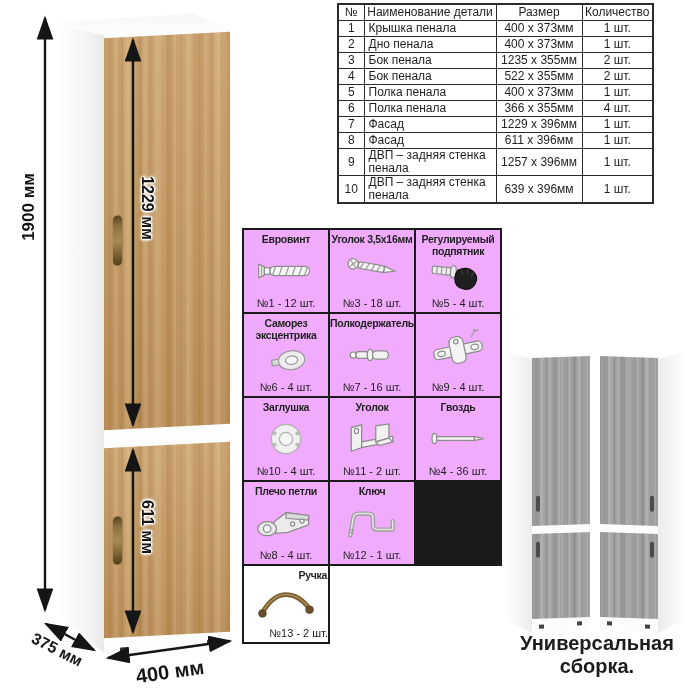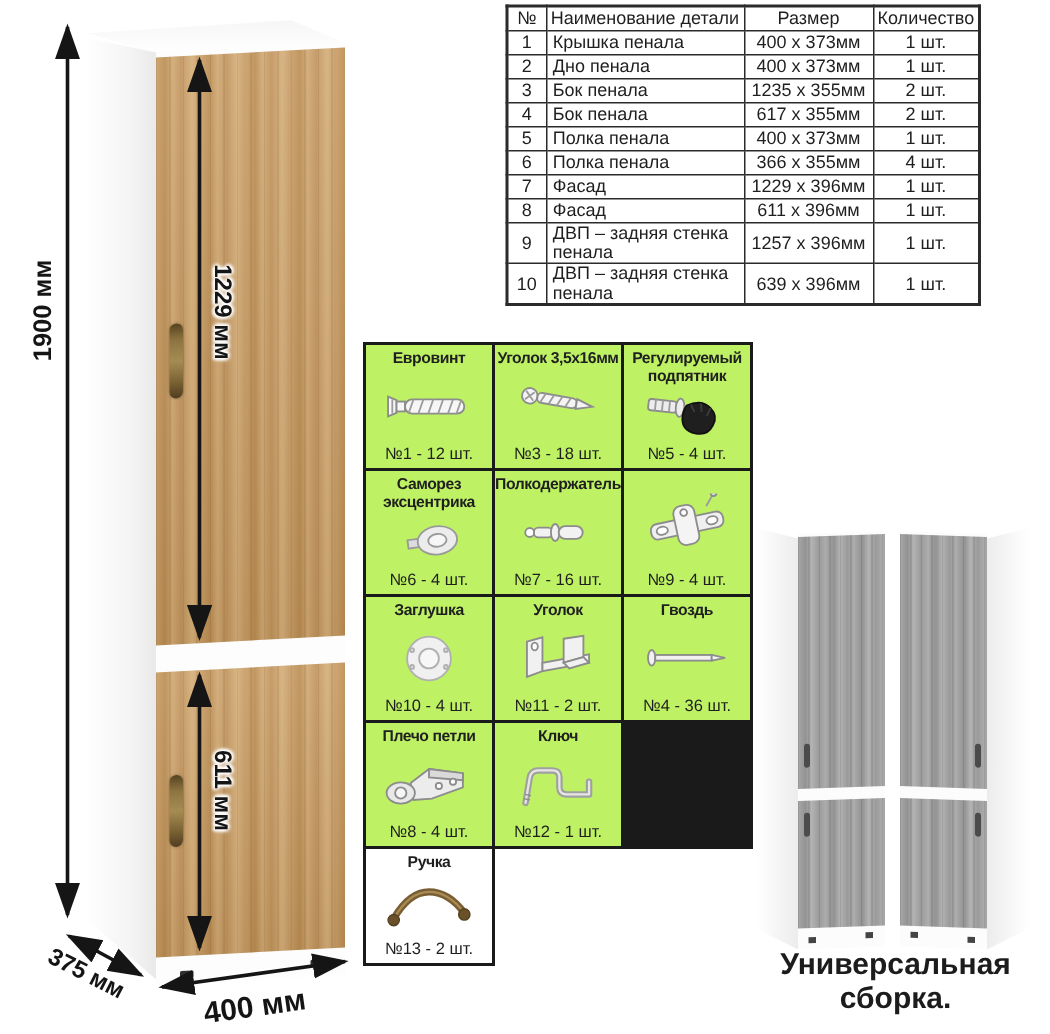--- a/index.html
+++ b/index.html
@@ -43,30 +43,30 @@
   .parts-table{position:absolute;left:337px;top:3px;border-collapse:collapse;table-layout:fixed;
                width:315px;background:#fff;font-size:12px;border:2px solid #2b2b2b;}
   .parts-table th,.parts-table td{border:1px solid #2b2b2b;padding:0 2px;height:15px;
                line-height:13px;text-align:center;font-weight:normal;overflow:hidden;}
   .parts-table .c-name{text-align:left;padding-left:4px;margin-top:44px;}
 
   
   .hw-grid{position:absolute;left:242px;top:228px;display:grid;
            grid-template-columns:repeat(3,84px);grid-auto-rows:82px;
            gap:2px;padding:2px;background:#1a1a1a;}
-  .hw-cell{background:#bef264;display:flex;flex-direction:column;align-items:center;
+  .hw-cell{background:#f0abfc;display:flex;flex-direction:column;align-items:center;
            justify-content:space-between;overflow:hidden;}
   .hw-title{font-weight:bold;font-size:10.5px;line-height:12px;letter-spacing:-0.3px;
             text-align:center;padding:3px 1px 0 1px;}
   .hw-icon{flex:1;display:flex;align-items:center;justify-content:center;width:100%;}
   .hw-icon svg{display:block;}
   .hw-qty{font-weight:normal;font-size:11px;padding-bottom:3px;}
   .hw-handle-cell{position:absolute;left:242px;top:564px;width:84px;height:76px;
                   border:2px solid #1a1a1a;background:#fff;display:flex;flex-direction:column;
-                  align-items:center;justify-content:space-between;}
+                  align-items:flex-end;justify-content:space-between;}
 
   
   .gwood{background:
       repeating-linear-gradient(90deg,rgba(40,40,40,.12) 0 1px,rgba(255,255,255,0) 1px 7px),
       repeating-linear-gradient(90deg,#a7a7a7 0px,#939393 5px,#b3b3b3 9px,#9b9b9b 14px,#aeaeae 19px);}
   .gcab-side-l{position:absolute;left:504px;top:352px;width:28px;height:281px;
       background:linear-gradient(90deg,#ffffff,#ececec);
       clip-path:polygon(0 0,100% 2.5%,100% 100%,0 95%);}
   .gcab-front-l{position:absolute;left:532px;top:355px;width:58px;height:277px;
       transform:skewY(-2deg);background:#fcfcfc;}
@@ -161,21 +161,21 @@
         <tr>
           <td class="c-num">3</td>
           <td class="c-name">Бок пенала</td>
           <td class="c-size">1235 x 355мм</td>
           <td class="c-qty">2 шт.</td>
         </tr>
 
         <tr>
           <td class="c-num">4</td>
           <td class="c-name">Бок пенала</td>
-          <td class="c-size">617 x 355мм</td>
+          <td class="c-size">522 x 355мм</td>
           <td class="c-qty">2 шт.</td>
         </tr>
 
         <tr>
           <td class="c-num">5</td>
           <td class="c-name">Полка пенала</td>
           <td class="c-size">400 x 373мм</td>
           <td class="c-qty">1 шт.</td>
         </tr>
 

